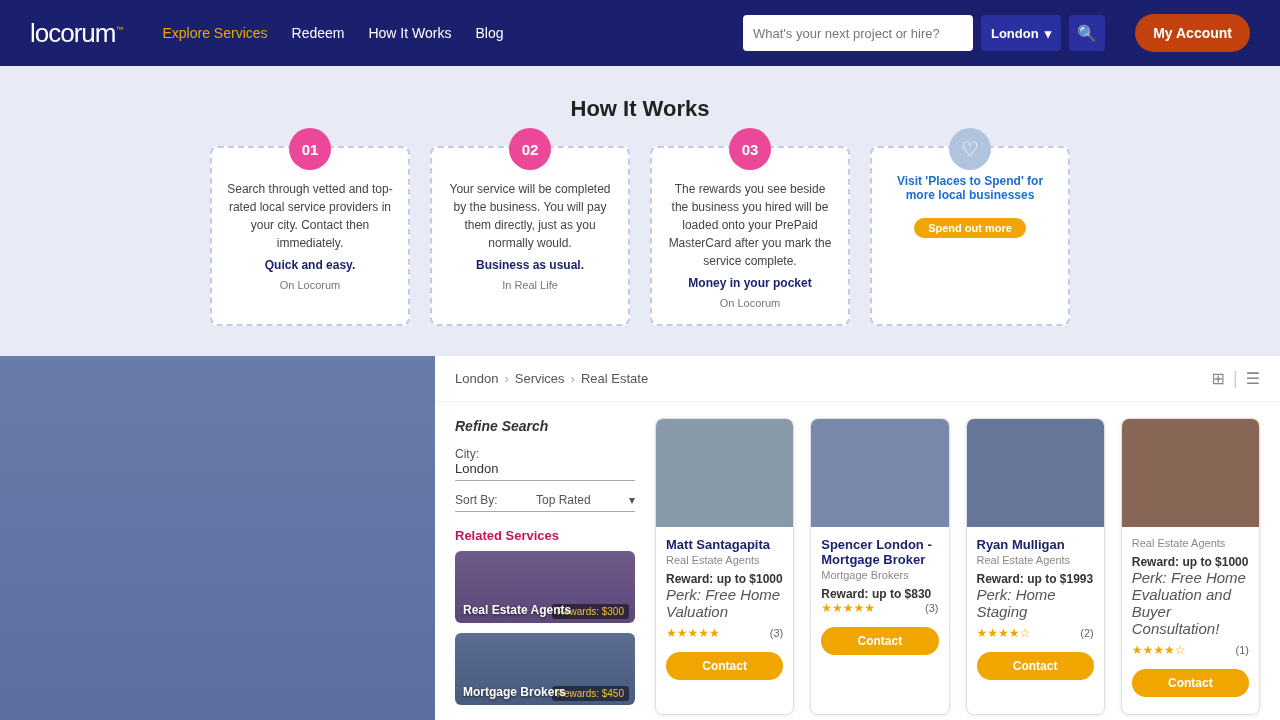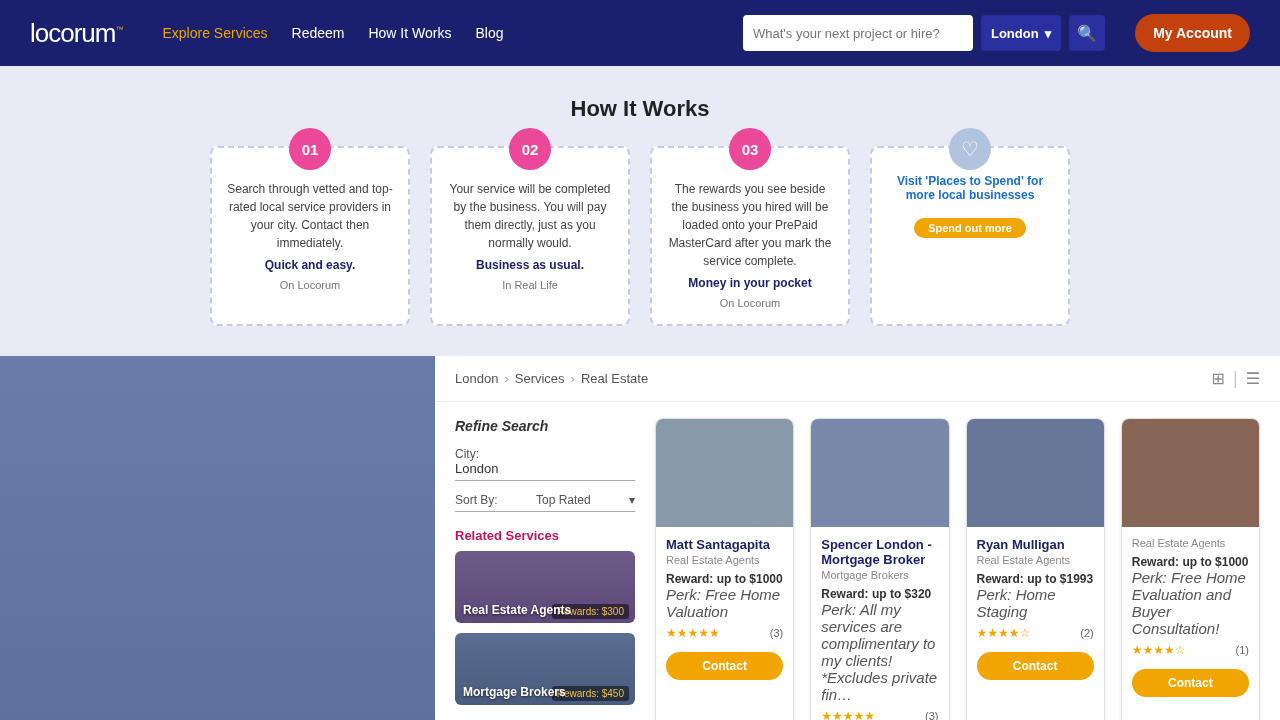--- a/index.html
+++ b/index.html
@@ -514,22 +514,21 @@
             </div>
             <button class="contact-btn">Contact</button>
           </div>
         </div>
 
         <div class="listing-card">
           <div class="listing-photo" style="background:#7788aa;"></div>
           <div class="listing-body">
             <div class="listing-name">Spencer London - Mortgage Broker</div>
             <div class="listing-category">Mortgage Brokers</div>
-            <div class="listing-reward">Reward: up to $320</div>
-            <div class="listing-perk">Perk: All my services are complimentary to my clients! *Excludes private fin…</div>
+            <div class="listing-reward">Reward: up to $830</div>
             <div class="listing-card-bottom">
               <span class="stars">★★★★★</span>
               <span class="review-count">(3)</span>
             </div>
             <button class="contact-btn">Contact</button>
           </div>
         </div>
 
         <div class="listing-card">
           <div class="listing-photo" style="background:#667799;"></div>

